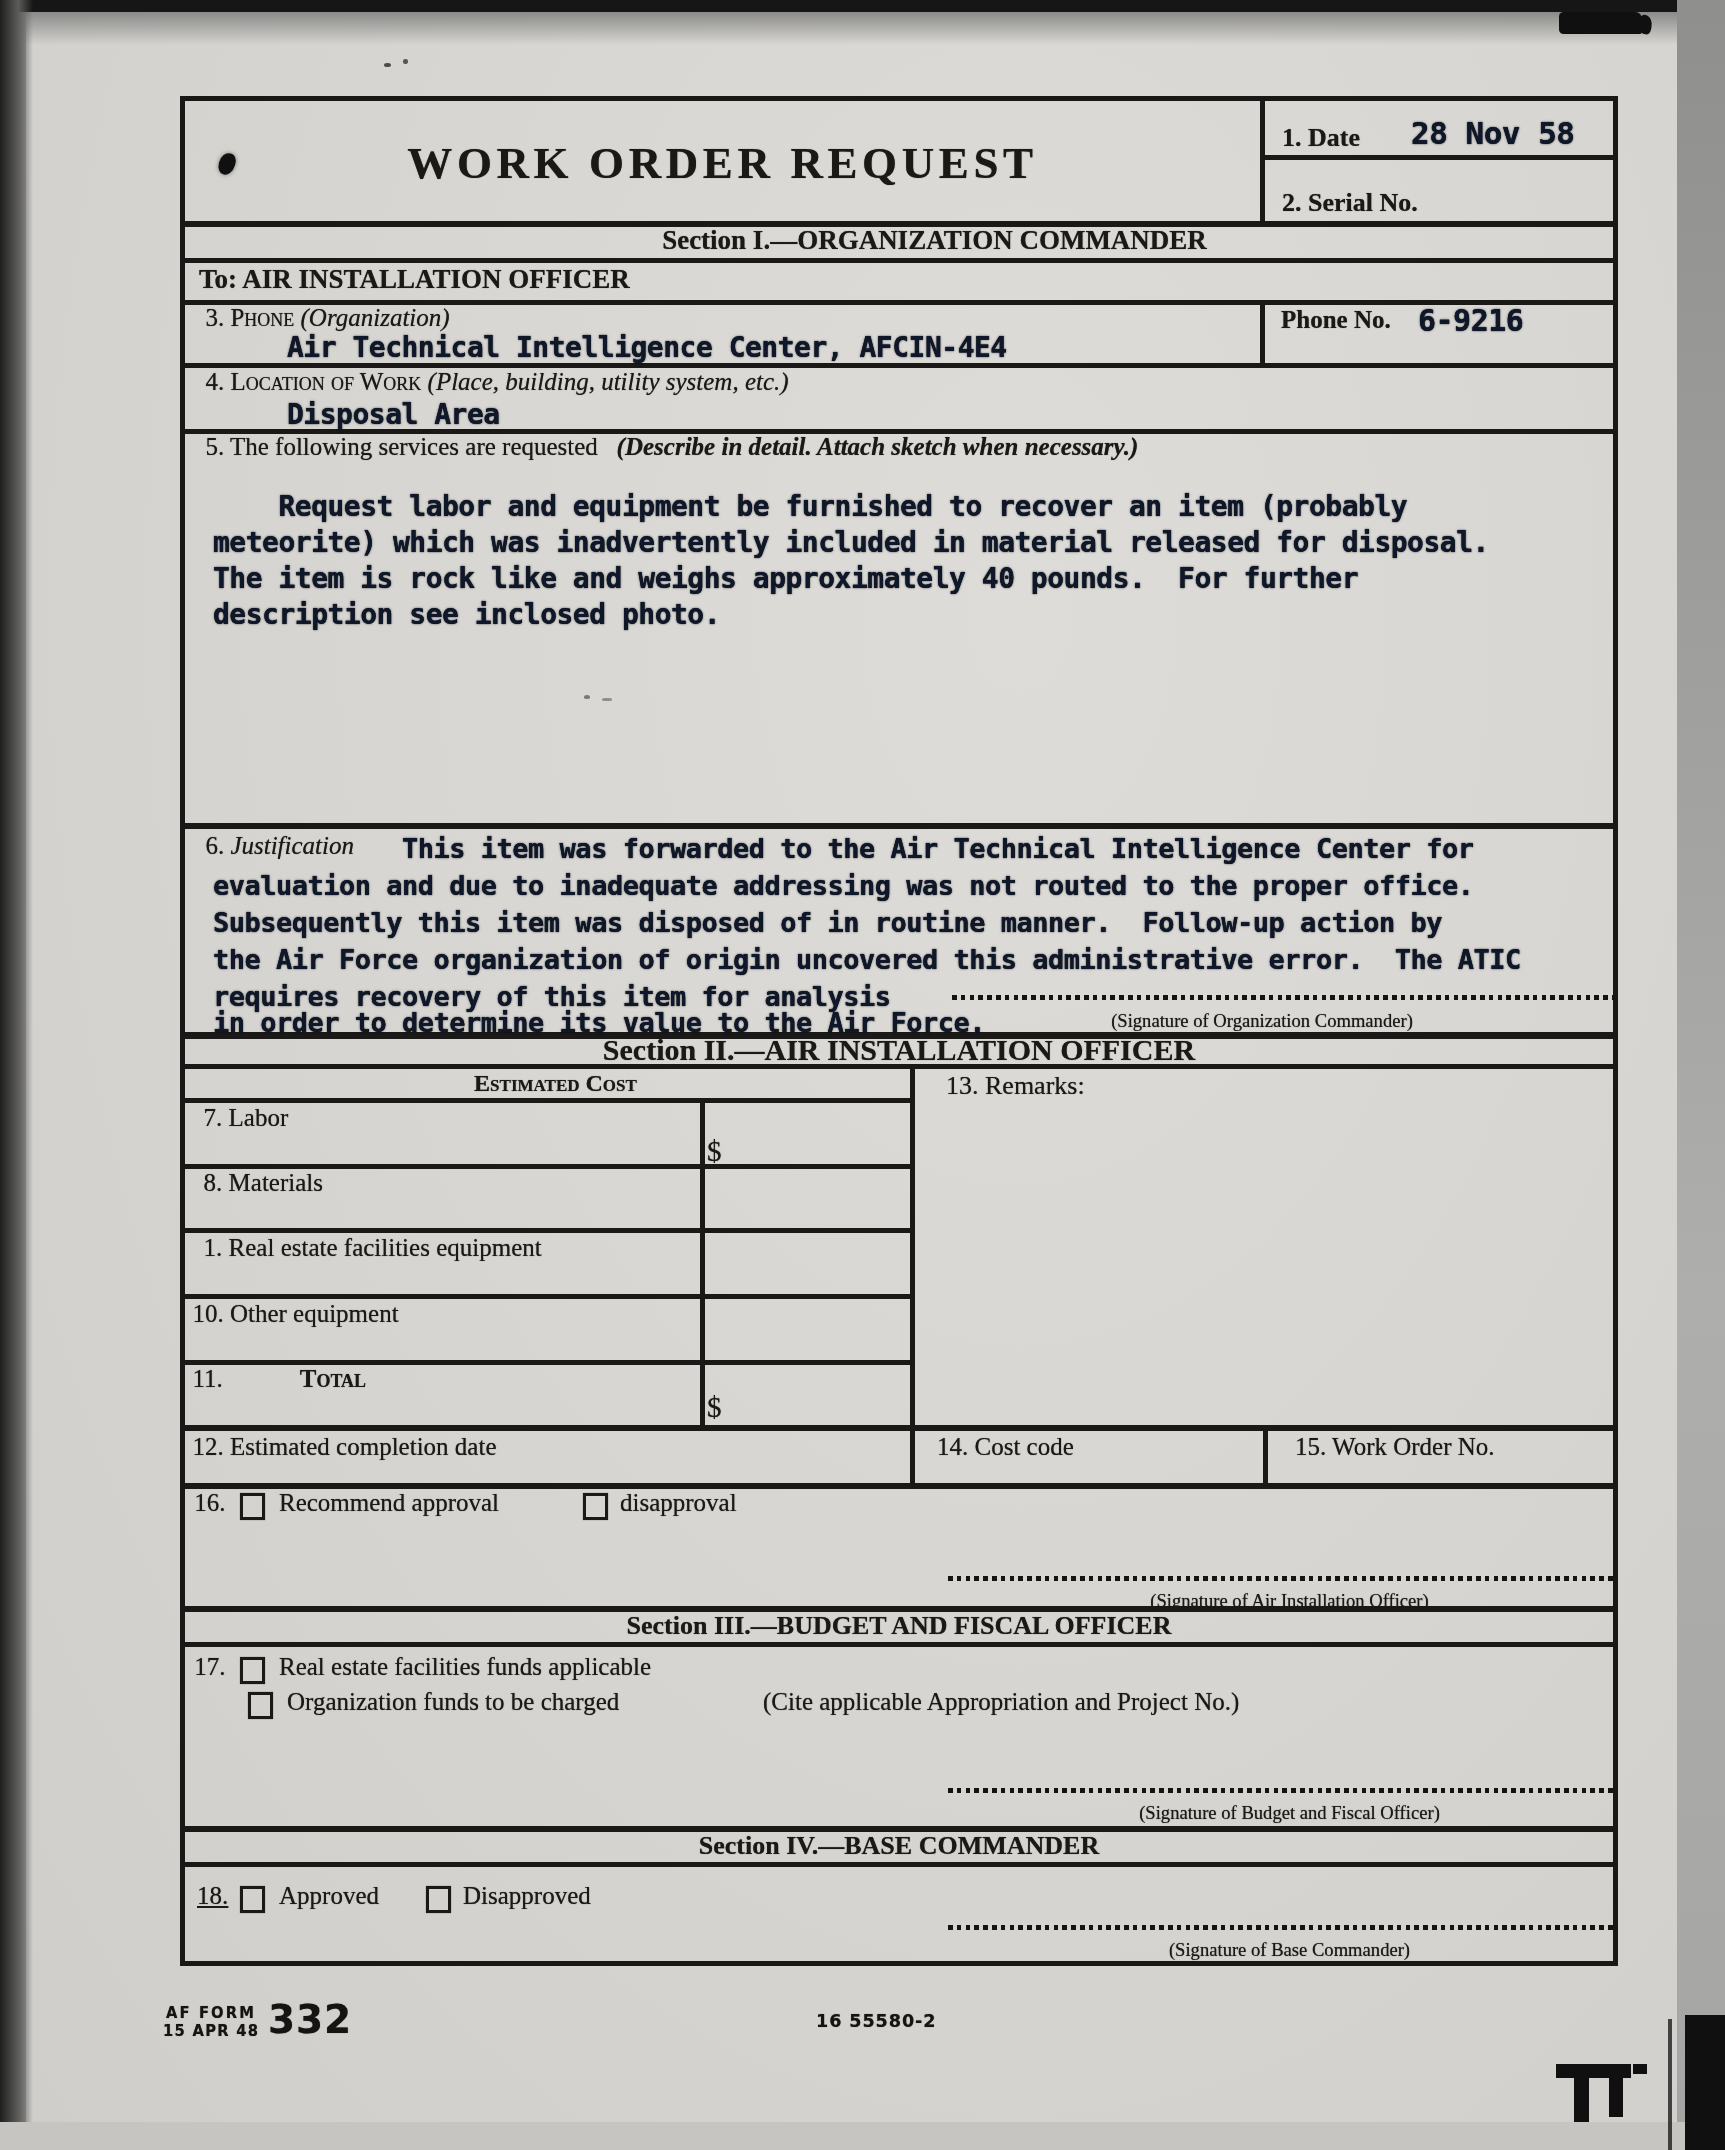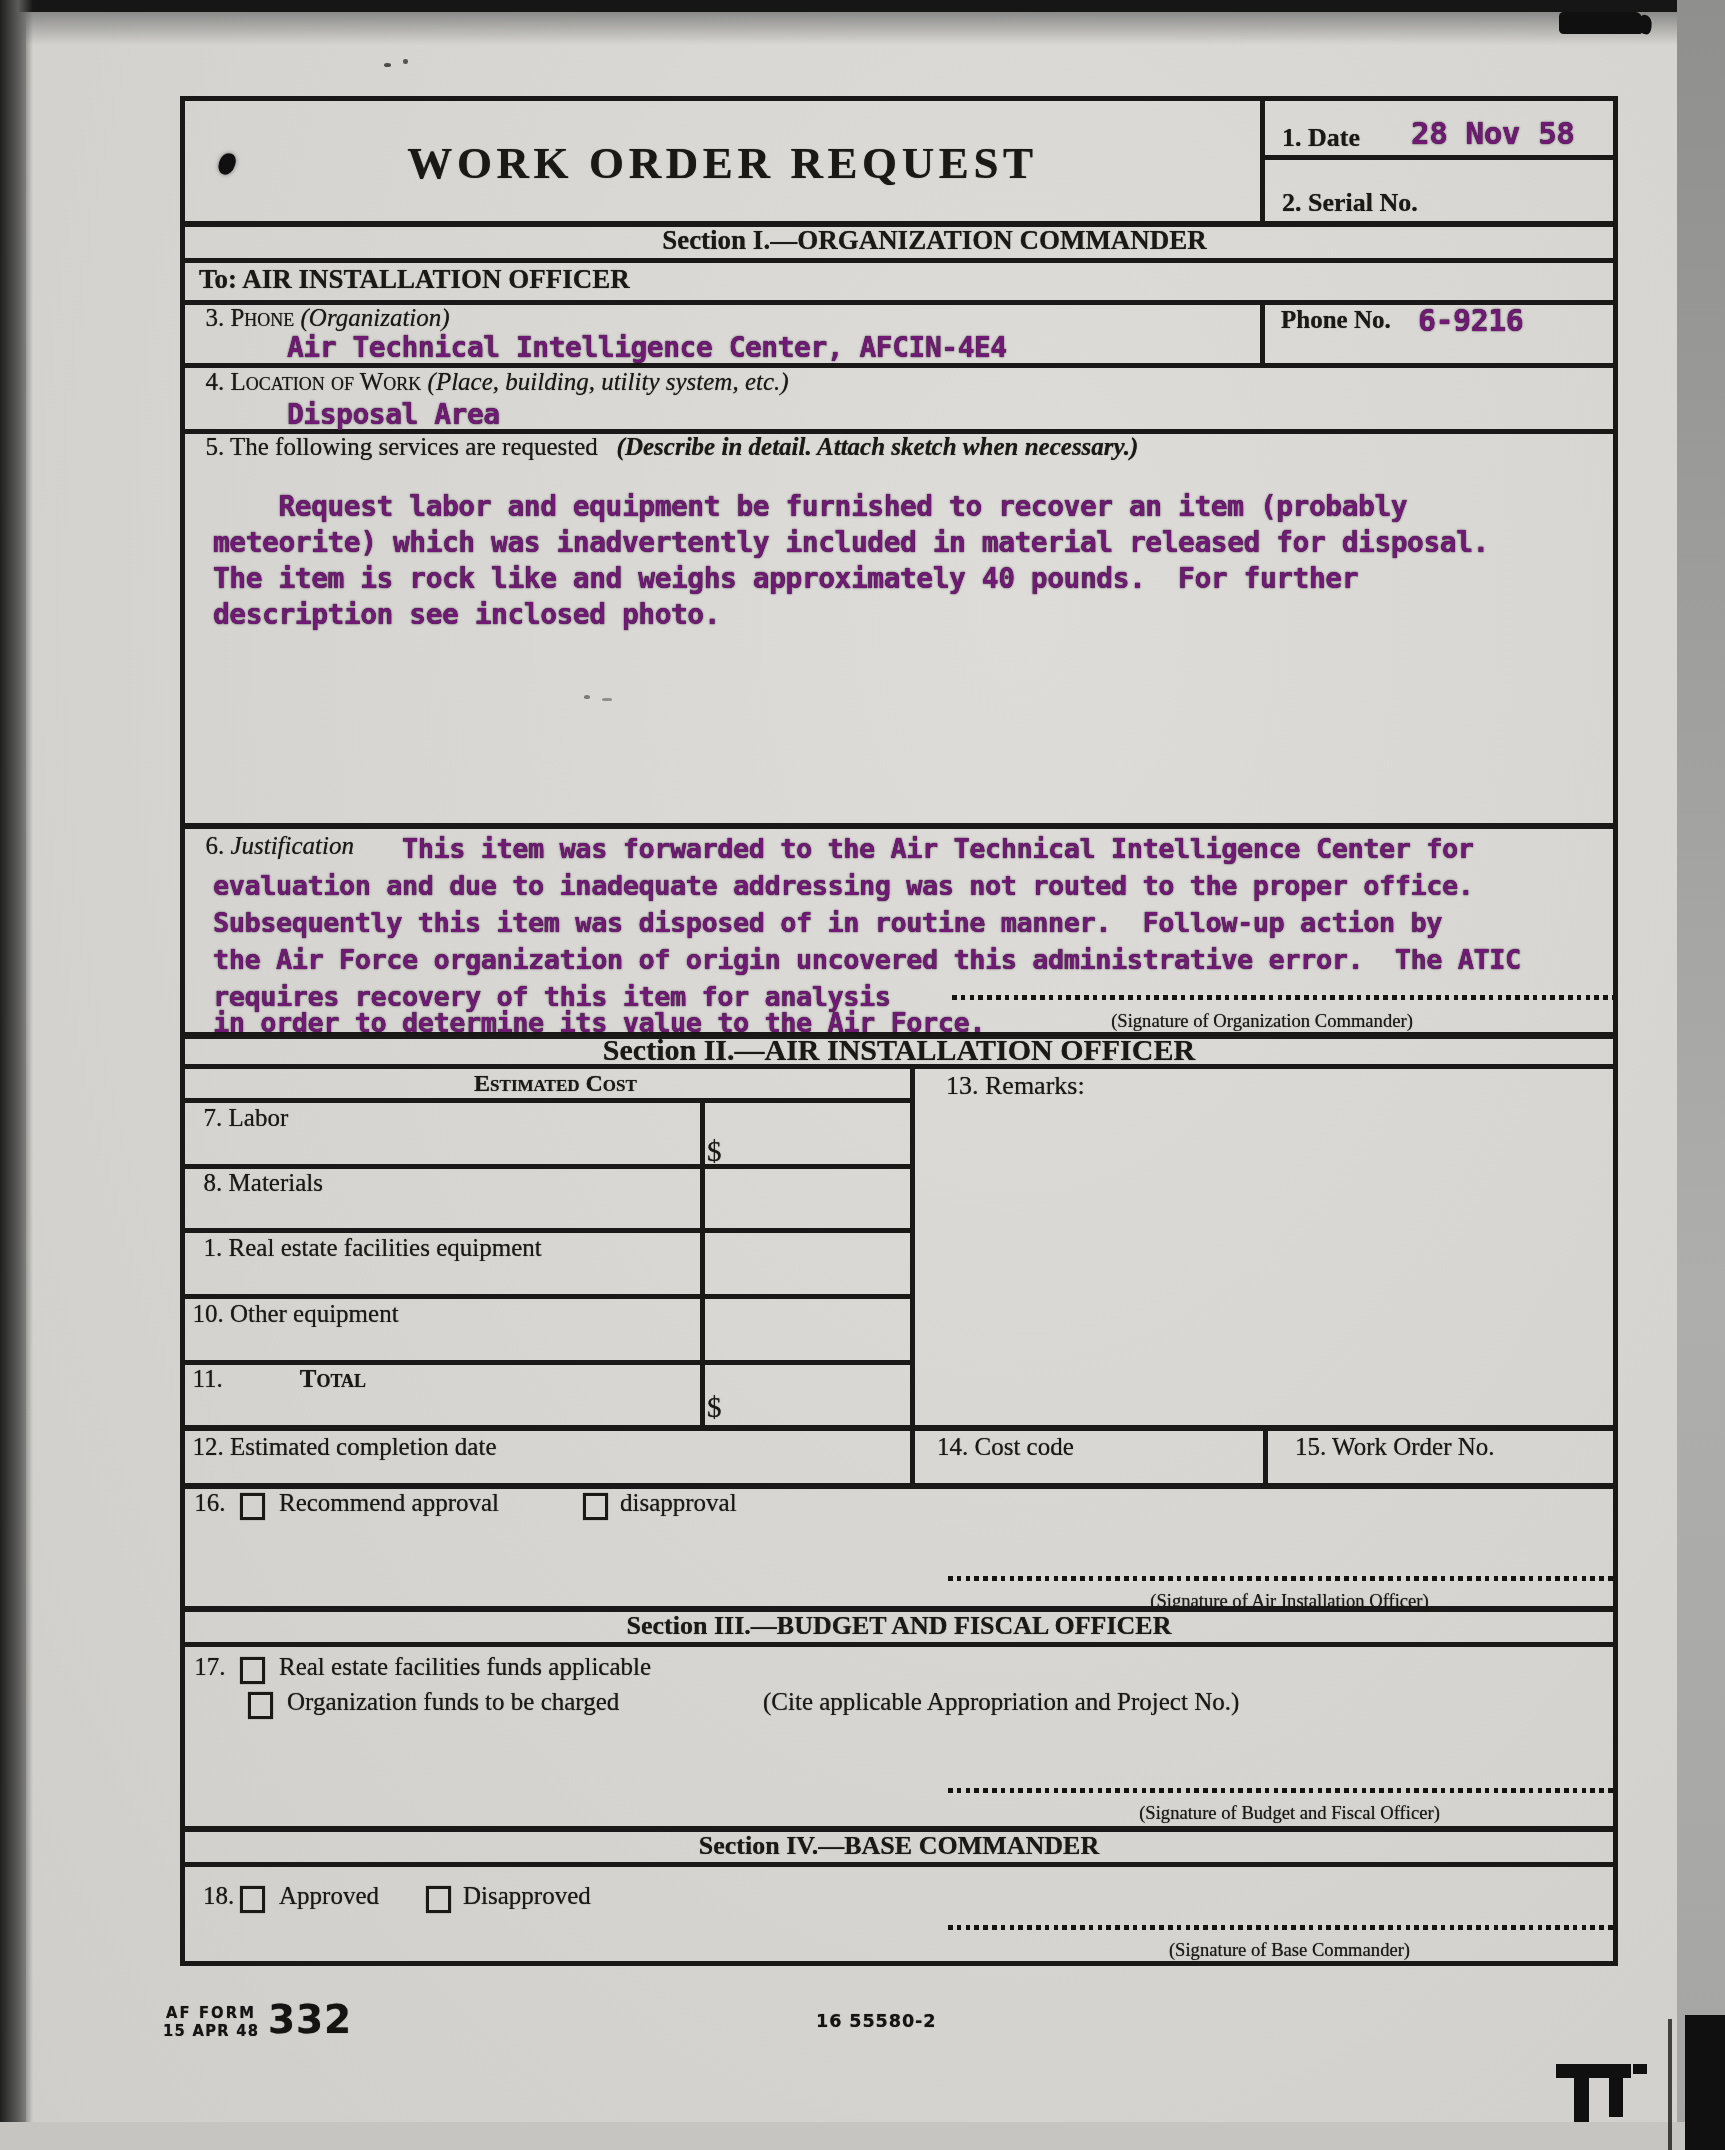--- a/index.html
+++ b/index.html
@@ -18,21 +18,21 @@
   .blob{position:absolute;background:#111010;}
   .form{position:absolute;left:180px;top:96px;width:1428px;height:1860px;
         border:5.6px solid #191816;}
   .hl{position:absolute;left:0;width:1428px;height:5.1px;background:#1b1917;}
   .vl{position:absolute;width:5.1px;background:#1b1917;}
   .t{position:absolute;white-space:nowrap;}
   .print{color:#1b1916;text-shadow:0 0 0.9px rgba(27,25,22,.75);font-size:25px;}
   .bold{font-weight:700;}
   .sc{font-variant:small-caps;}
   .it{font-style:italic;}
-  .typed{font-family:"DejaVu Sans Mono", monospace;font-weight:700;color:#701a75;
+  .typed{font-family:"DejaVu Sans Mono", monospace;font-weight:700;color:#0f172a;
          text-shadow:0 0 0.9px #000, 0 0 2.8px rgba(0,0,0,.4);letter-spacing:-0.5px;font-size:28px;}
   .pre{white-space:pre;line-height:36px;}
   .cb{position:absolute;width:18.6px;height:21.4px;border:3.3px solid #1b1916;
       box-shadow:0 0 0.9px rgba(0,0,0,.6);}
   .dash{position:absolute;height:4.6px;
         background-image:repeating-linear-gradient(90deg,#15130f 0 4.6px,transparent 4.6px 8.8px);}
   .cap{font-size:18.6px;text-align:center;}
   .stamp{font-family:"DejaVu Sans", sans-serif;font-weight:700;color:#151413;
          text-shadow:0 0 0.9px rgba(0,0,0,.6);}
 </style>
@@ -150,21 +150,21 @@
   <div class="t print" style="left:9.3px;top:1552px;">17.</div>
   <span class="cb" style="left:55px;top:1556px;"></span>
   <div class="t print" style="left:94px;top:1552px;">Real estate facilities funds applicable</div>
   <span class="cb" style="left:63px;top:1591px;"></span>
   <div class="t print" style="left:102px;top:1587px;">Organization funds to be charged</div>
   <div class="t print" style="left:578px;top:1587px;">(Cite applicable Appropriation and Project No.)</div>
   <div class="dash" style="left:763px;top:1687px;width:665px;"></div>
   <div class="t print cap" style="left:919px;top:1701px;width:371px;white-space:normal;">(Signature of Budget and Fiscal Officer)</div>
 
   <div class="t print bold" style="left:0;top:1730px;width:1428px;text-align:center;font-size:26px;">Section IV.—BASE COMMANDER</div>
-  <div class="t print" style="left:18px;top:1781px;">18.</div>
+  <div class="t print" style="left:12px;top:1781px;text-decoration:underline;">18.</div>
   <span class="cb" style="left:55px;top:1785px;"></span>
   <div class="t print" style="left:94px;top:1781px;">Approved</div>
   <span class="cb" style="left:241px;top:1785px;"></span>
   <div class="t print" style="left:278px;top:1781px;">Disapproved</div>
   <div class="dash" style="left:763px;top:1824px;width:665px;"></div>
   <div class="t print cap" style="left:919px;top:1838px;width:371px;white-space:normal;">(Signature of Base Commander)</div>
 </div>
 
 <div class="t stamp" style="left:166px;top:2003px;font-size:16px;letter-spacing:2.3px;transform:scaleX(.92);transform-origin:left;">AF  FORM</div>
 <div class="t stamp" style="left:163px;top:2021px;font-size:16px;letter-spacing:1.4px;transform:scaleX(.92);transform-origin:left;">15 APR 48</div>

